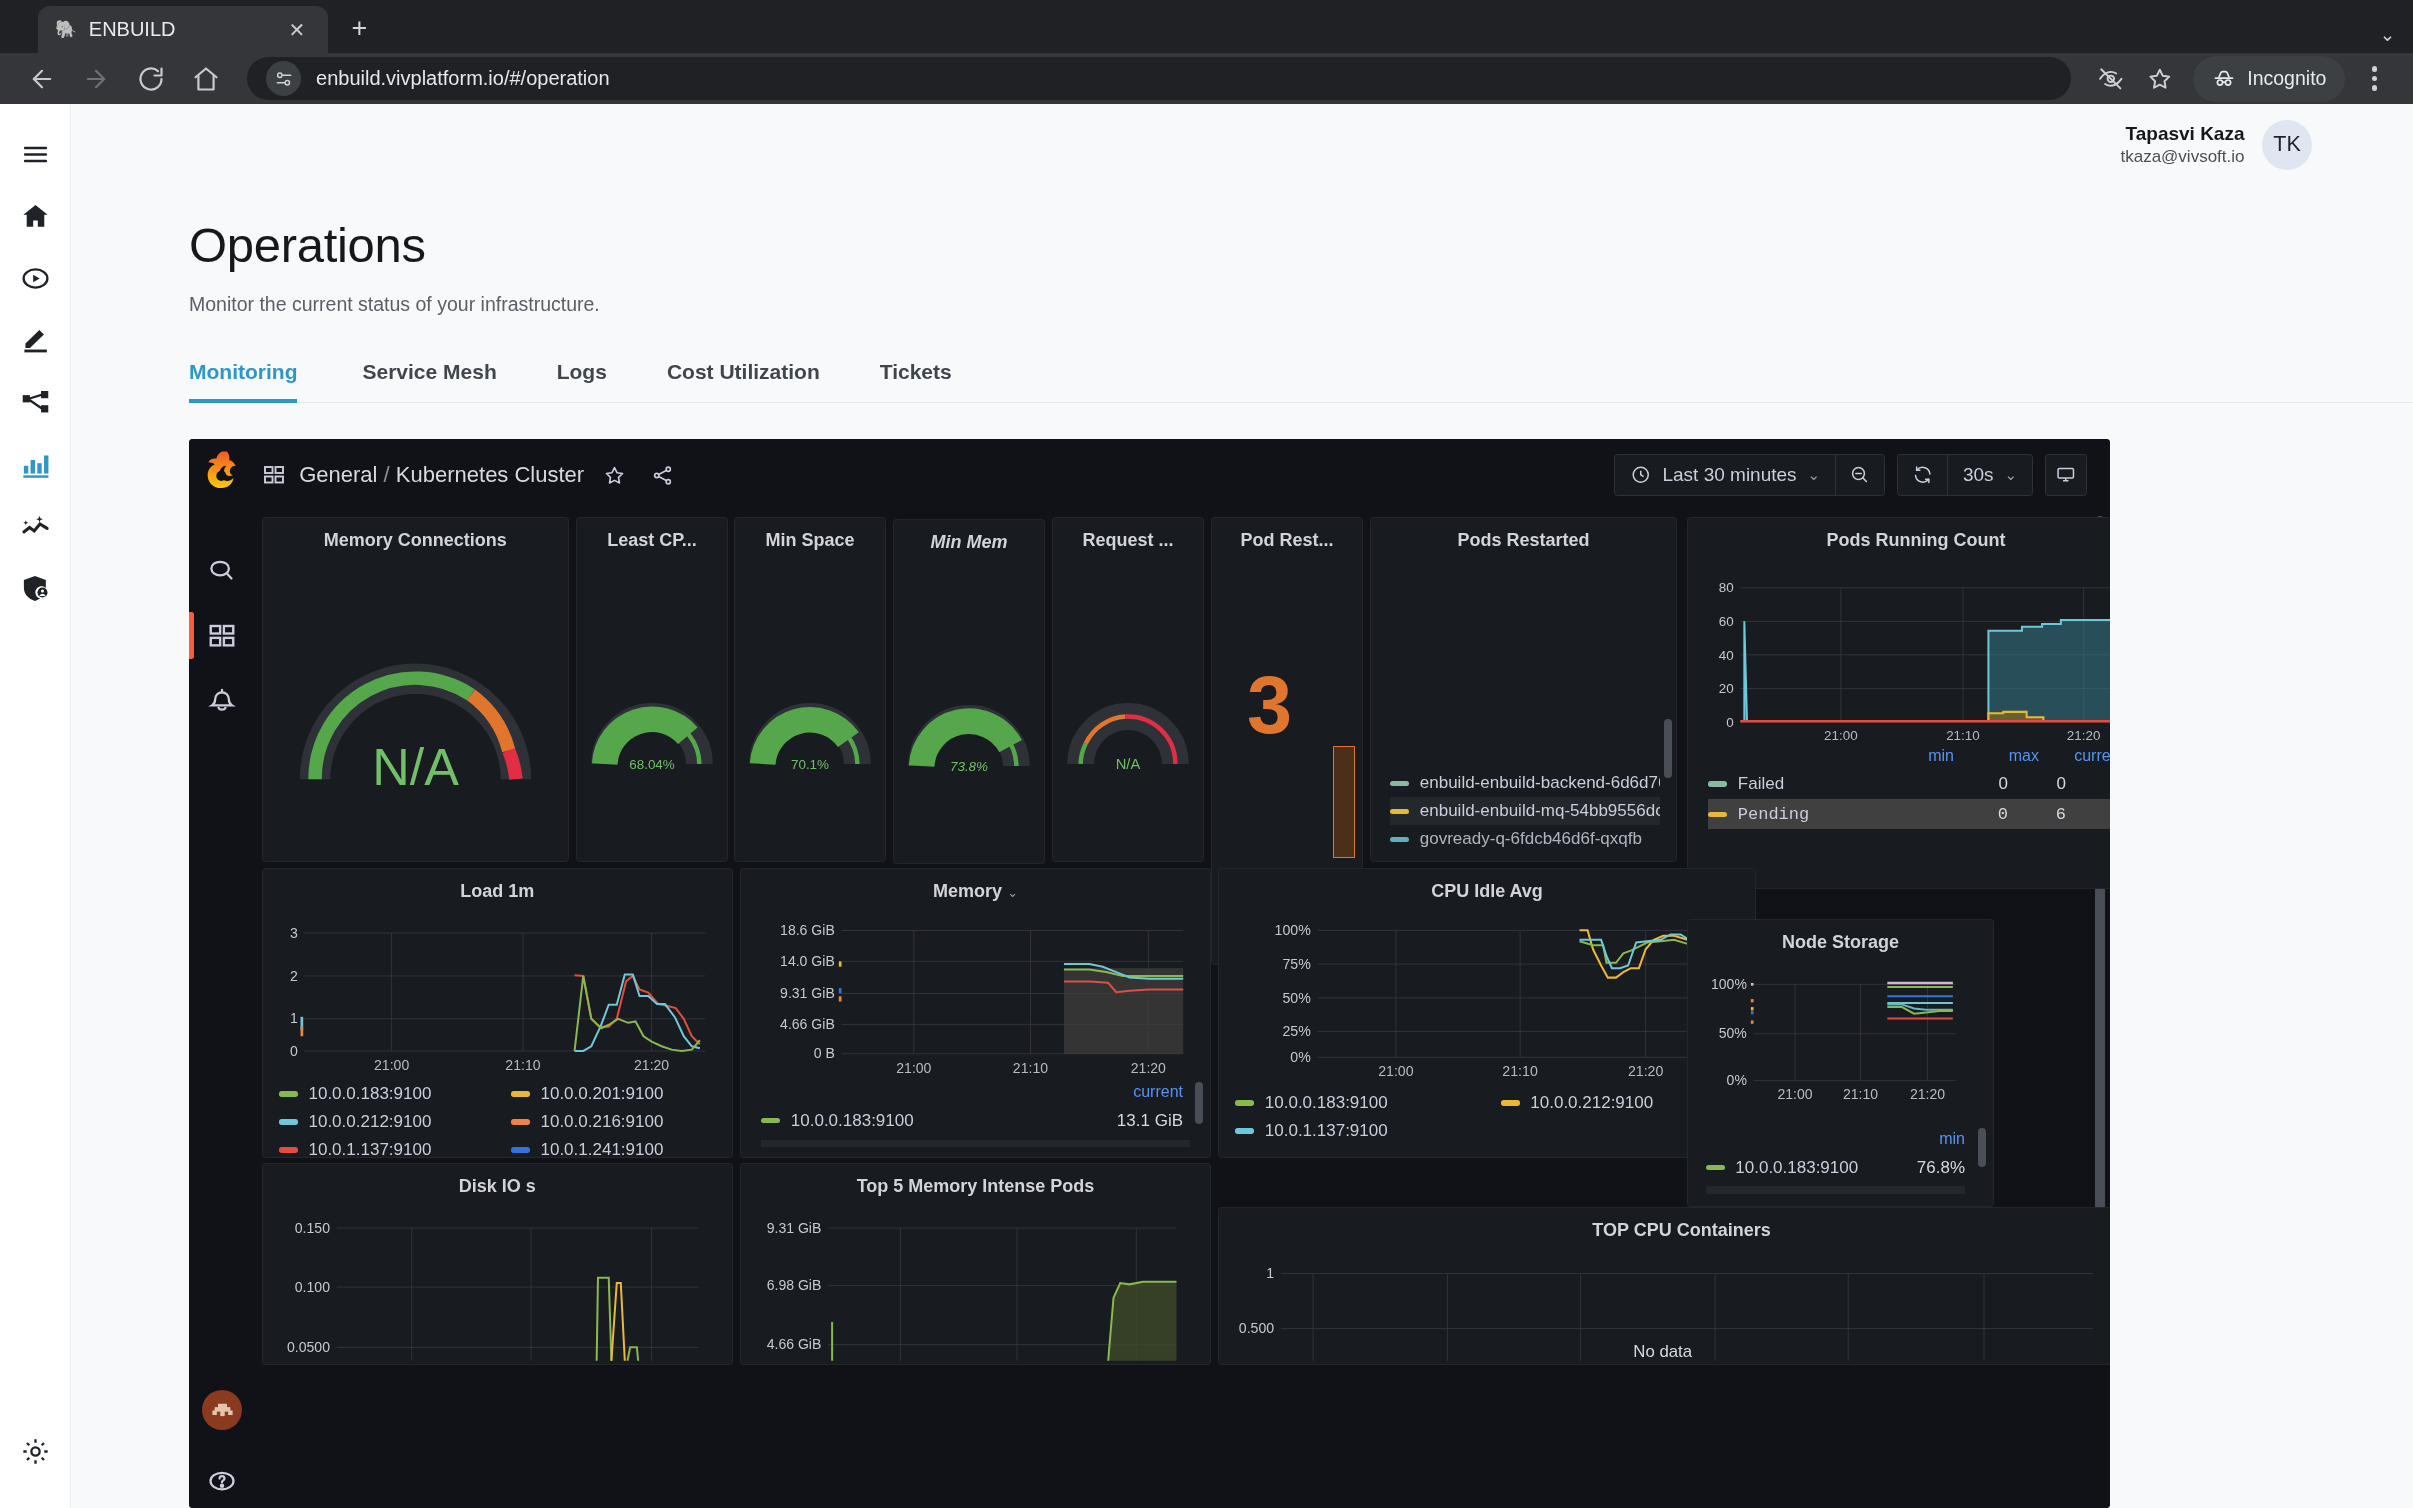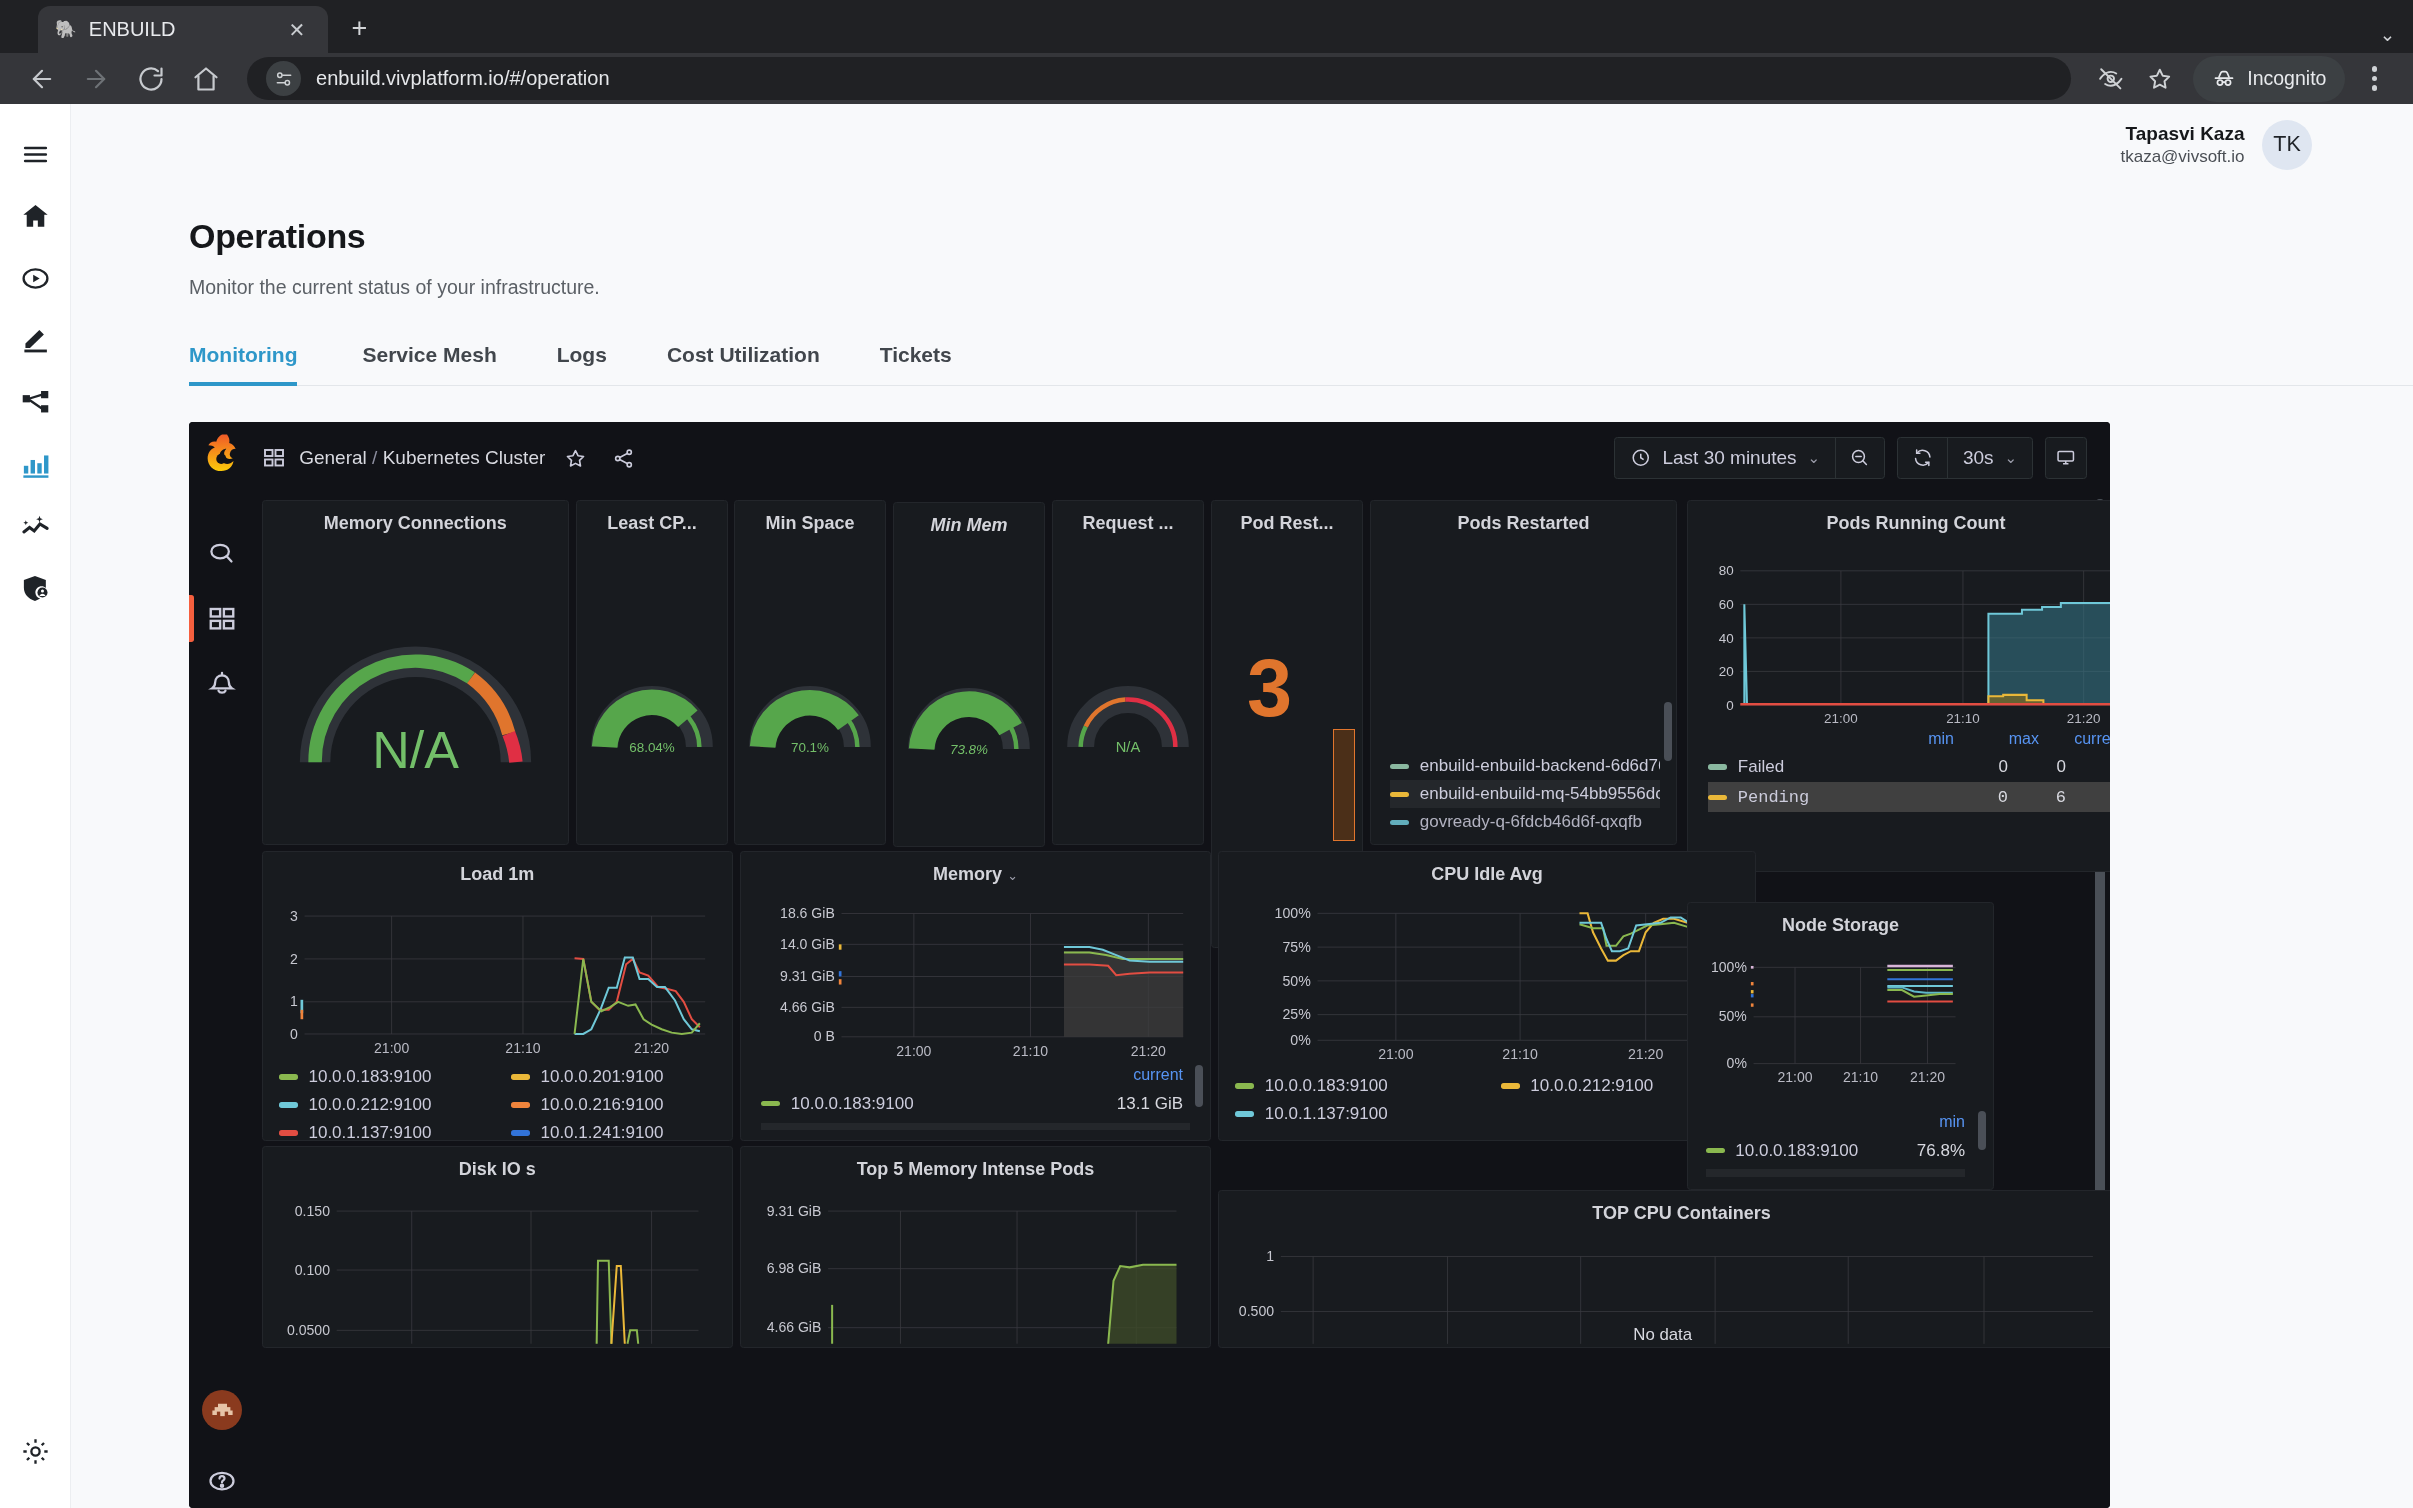--- a/index.html
+++ b/index.html
@@ -62,21 +62,21 @@
   .content { flex: 1; display: flex; flex-direction: column; overflow: hidden; background: #f8f9fb; }
 
   .topbar { height: 81px; background: #f8f9fb; display: flex; align-items: center; justify-content: flex-end; padding-right: 101px; }
   .user-block { display: flex; align-items: center; gap: 17.5px; }
   .user-text { text-align: right; line-height: 1.25; }
   .user-name { font-size: 19px; font-weight: bold; color: #16181b; }
   .user-mail { font-size: 17px; color: #4b4f55; }
   .avatar { width: 50px; height: 50px; border-radius: 50%; background: #dfe6f1; color: #1f2328; display: flex; align-items: center; justify-content: center; font-size: 21.5px; }
 
   .page-body { flex: 1; padding: 0 0 0 118px; display: flex; flex-direction: column; overflow: hidden; }
-  .page-title { font-size: 34px; font-weight: bold; color: #16181b; margin-top: 32px; letter-spacing: -0.3px; }
+  .page-title { font-size: 49px; font-weight: normal; color: #16181b; margin-top: 32px; letter-spacing: -0.3px; }
   .page-sub { font-size: 19.5px; color: #5b6066; margin-top: 20px; }
 
   .tabs { display: flex; gap: 0; margin-top: 44px; border-bottom: 1.3px solid #e3e6ea; padding-right: 118px; }
   .tab-item { padding: 0 30px 17.5px 30px; font-size: 21px; font-weight: bold; color: #41464c; position: relative; white-space: nowrap; }
   .tab-item:first-child { padding-left: 0; padding-right: 35px; }
   .tab-item.active { color: #2e97c9; }
   .tab-item.active::after { content: ""; position: absolute; left: 0; right: 35px; bottom: -1.3px; height: 3.4px; background: #2e97c9; }
 
   
   .grafana {
@@ -90,21 +90,21 @@
   .g-item.active::before { content: ""; position: absolute; left: -8px; top: 9.4px; bottom: 9.4px; width: 5.4px; background: #f55f3e; border-radius: 0 2.7px 2.7px 0; }
   .g-rail-spacer { flex: 1; }
   .g-avatar { width: 40px; height: 40px; border-radius: 50%; background: #8a3a1e; display: flex; align-items: center; justify-content: center; margin-bottom: 24px; }
   .g-avatar svg { width: 27px; height: 27px; }
 
   .g-main { flex: 1; display: flex; flex-direction: column; min-width: 0; background: #111217; }
 
   .g-header { height: 73px; display: flex; align-items: center; padding: 0 23px 0 6.7px; gap: 0; flex-shrink: 0; }
   .g-bread { display: flex; align-items: center; gap: 13.5px; }
   .g-bread svg { width: 24px; height: 24px; color: #ccccdc; }
-  .g-bread-text { font-size: 19px; color: #d8d9e0; white-space: nowrap; }
+  .g-bread-text { font-size: 22px; color: #d8d9e0; white-space: nowrap; }
   .g-bread-text .sep { color: #8e8fa0; }
   .g-star, .g-share { width: 34px; height: 34px; display: flex; align-items: center; justify-content: center; color: #ccccdc; }
   .g-star svg, .g-share svg { width: 23px; height: 23px; }
   .g-header-right { margin-left: auto; display: flex; align-items: center; gap: 12px; }
   .g-btn-group { display: flex; background: #181b1f; border: 0.7px solid #2c3235; border-radius: 3.4px; overflow: hidden; height: 42px; align-items: stretch; }
   .g-btn { display: flex; align-items: center; gap: 10.8px; padding: 0 15px; color: #ccccdc; font-size: 19px; white-space: nowrap; text-align: center; }
   .g-btn + .g-btn { border-left: 0.7px solid #2c3235; }
   .g-btn svg { width: 21.5px; height: 21.5px; flex-shrink: 0; }
   .g-btn .caret { font-size: 15px; color: #9fa0ae; }
   .g-btn-solo { width: 42px; height: 42px; background: #181b1f; border: 0.7px solid #2c3235; border-radius: 3.4px; display: flex; align-items: center; justify-content: center; color: #ccccdc; }

